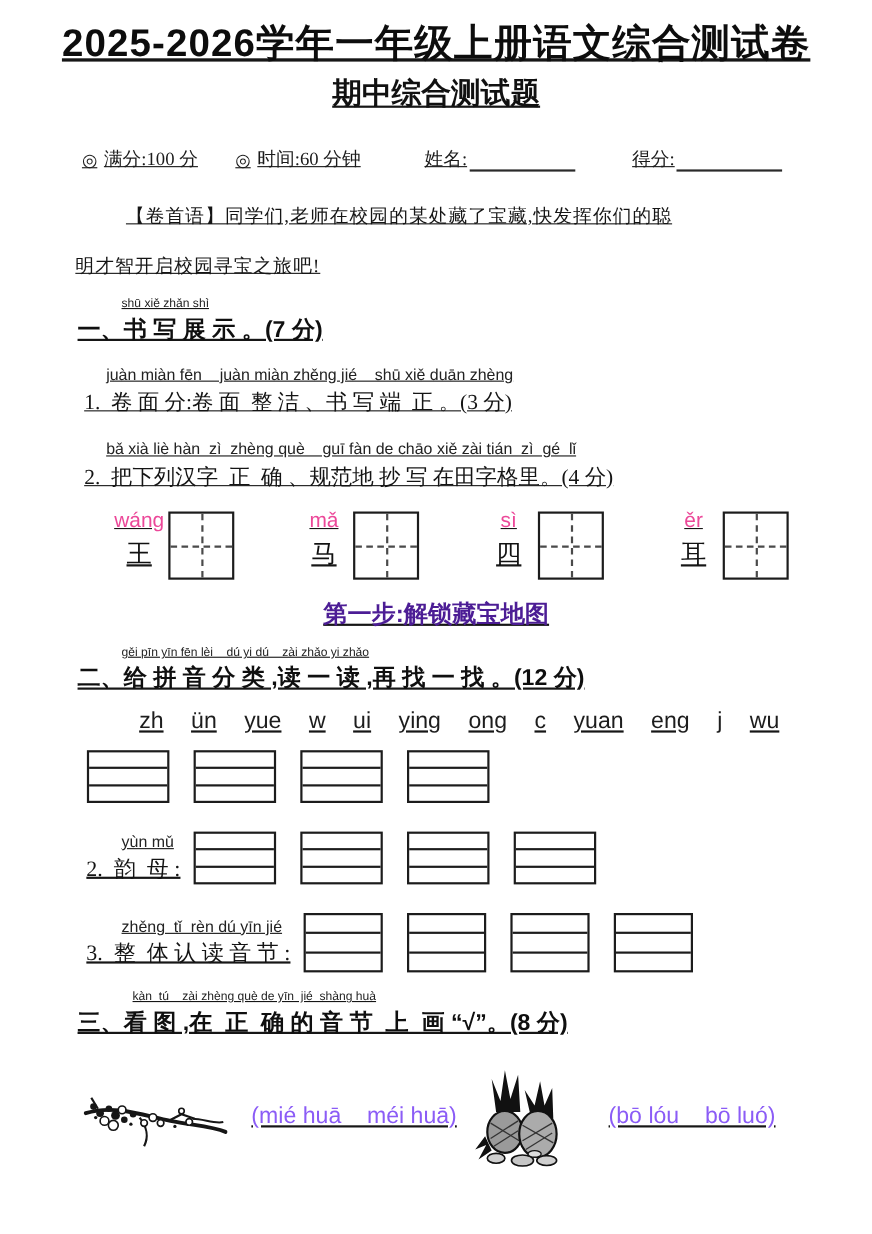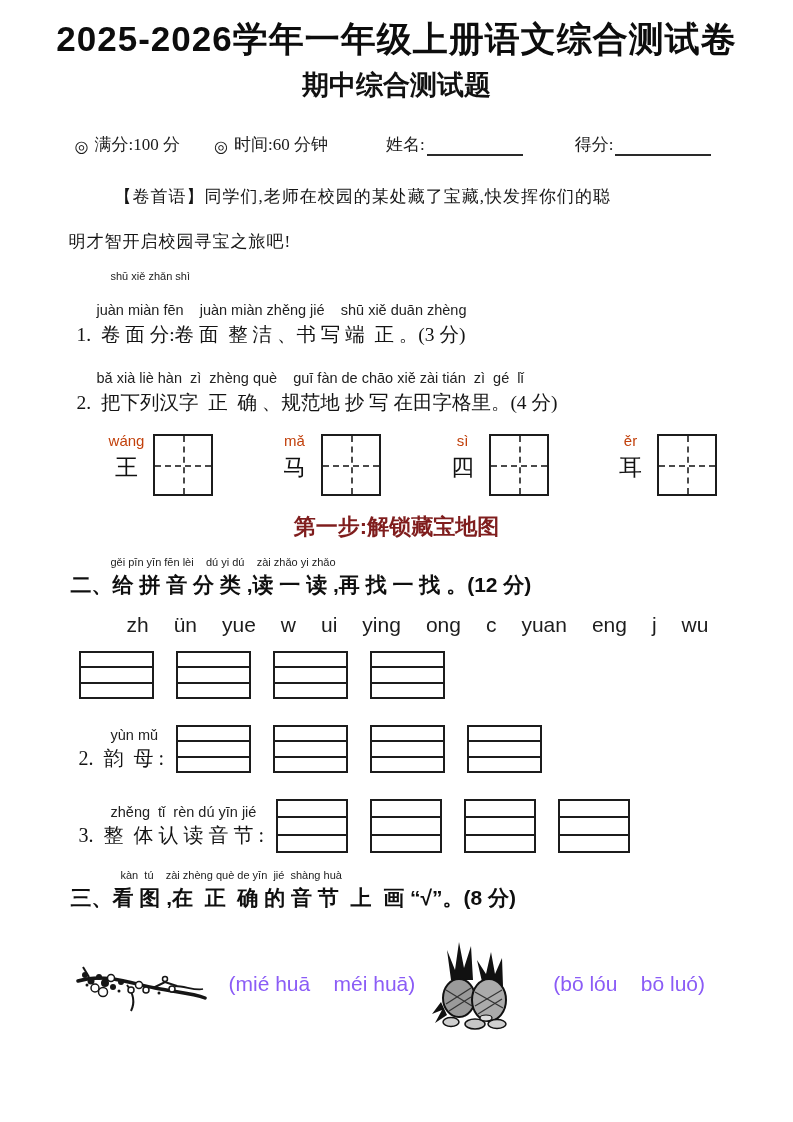--- a/index.html
+++ b/index.html
@@ -1,20 +1,21 @@
 <!DOCTYPE html>
 <html><head>
 <meta charset="utf-8">
 <style>
   * { margin:0; padding:0; box-sizing:border-box; }
   html,body { background:#ffffff; }
   .page {
     position:relative; width:792px; height:1122px; margin:0 auto;
     background:#ffffff; color:#161616; overflow:hidden;
     font-family:"Liberation Sans", sans-serif;
+    text-decoration:underline;
   }
   .pre { white-space:pre; }
 
   
   .title {
     margin-top:16px; text-align:center;
     font-size:35px; font-weight:900; letter-spacing:1px; color:#0d0d0d;
   }
   .subtitle {
     margin-top:4px; text-align:center;
@@ -49,28 +50,28 @@
   .item-text {
     margin-left:76px; font-size:19.5px; color:#141414; margin-top:3px;
     font-family:"Liberation Serif", serif;
   }
   .mt20 { margin-top:20px; } .mt22 { margin-top:22px; }
 
   
   .tz-row { display:flex; margin:16px 0 0 100px; }
   .tz-group { display:flex; align-items:flex-start; width:168px; }
   .tz-label { width:52px; text-align:center; }
-  .tz-py { font-size:15px; color:#c2410c; }
+  .tz-py { font-size:19px; color:#ec4899; }
   .tz-char { font-size:23px; color:#111; margin-top:3px; font-family:"Liberation Serif", serif; }
   .tzg { position:relative; width:60px; height:62px; border:2.5px solid #1c1c1c; margin-top:2px; }
   .tzg-h { position:absolute; left:0; right:0; top:50%; border-top:2px dashed #4a4a4a; }
   .tzg-v { position:absolute; top:0; bottom:0; left:50%; border-left:2px dashed #4a4a4a; }
 
   
-  .banner { text-align:center; font-size:22px; font-weight:800; color:#7f1d1d; margin-top:16px; }
+  .banner { text-align:center; font-size:22px; font-weight:800; color:#4c1d95; margin-top:16px; }
 
   
   .syl-row {
     display:flex; justify-content:space-between; width:582px;
     margin:14px 0 0 126px; font-size:21px; color:#1d1d1d;
   }
 
   
   .q-row { display:flex; align-items:center; margin-left:78px; }
   .q-left { margin-right:12px; }
@@ -119,20 +120,21 @@
         <span class="blank"></span>
       </span>
   </div>
 
   <div class="intro">
     <div class="intro-l1">【卷首语】同学们,老师在校园的某处藏了宝藏,快发挥你们的聪</div>
     <div class="intro-l2">明才智开启校园寻宝之旅吧!</div>
   </div>
 
   <div class="sec-py pre">shū xiě zhǎn shì</div>
+  <div class="sec-head pre">一、书 写 展 示 。(7 分)</div>
 
   <div class="item-py pre mt20">juàn miàn fēn    juàn miàn zhěng jié    shū xiě duān zhèng</div>
   <div class="item-text pre">1.  卷 面 分:卷 面  整 洁 、书 写 端  正 。(3 分)</div>
 
   <div class="item-py pre mt22">bǎ xià liè hàn  zì  zhèng què    guī fàn de chāo xiě zài tián  zì  gé  lǐ</div>
   <div class="item-text pre">2.  把下列汉字  正  确 、规范地 抄 写 在田字格里。(4 分)</div>
 
   <div class="tz-row">
     <div class="tz-group">
       <div class="tz-label">

